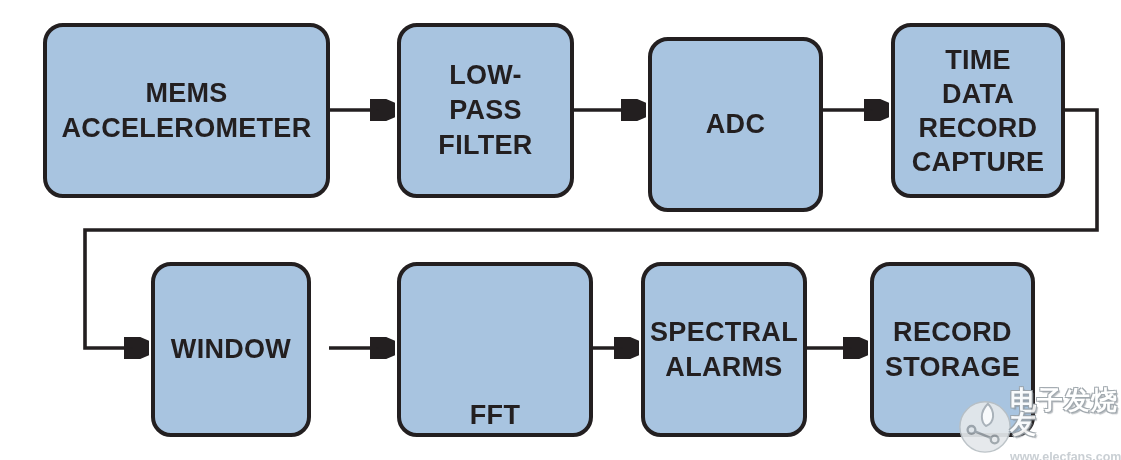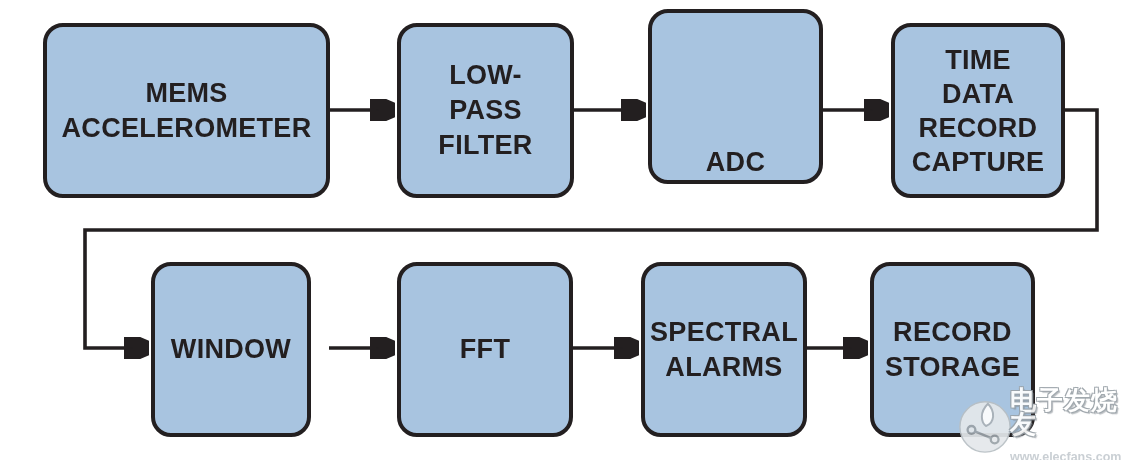--- a/index.html
+++ b/index.html
@@ -28,25 +28,25 @@
     font-weight: 700;
     font-size: 27px;
     line-height: 35px;
     letter-spacing: 0.3px;
     color: #231f20;
     white-space: pre-line;
   }
   
   .b-mems     { left: 23px;  top: 23px;  width: 287px; height: 175px; margin-left: 20px; }
   .b-lpf      { left: 397px; top: 23px;  width: 177px; height: 175px; }
-  .b-adc      { left: 648px; top: 9px;  width: 175px; height: 175px; align-items: flex-end; }
+  .b-adc      { left: 648px; top: 37px;  width: 175px; height: 175px; }
   .b-tdrc     { left: 891px; top: 23px;  width: 174px; height: 175px; line-height: 34px; }
   
   .b-window   { left: 151px; top: 262px; width: 160px; height: 175px; }
-  .b-fft      { left: 397px; top: 262px; width: 176px; height: 175px; }
+  .b-fft      { left: 397px; top: 262px; width: 196px; height: 175px; align-items: flex-end; }
   .b-spectral { left: 641px; top: 262px; width: 166px; height: 175px; }
   .b-storage  { left: 870px; top: 262px; width: 165px; height: 175px; }
 
   .connector-layer {
     position: absolute;
     left: 0; top: 0;
     width: 1121px;
     height: 460px;
     pointer-events: none;
   }

